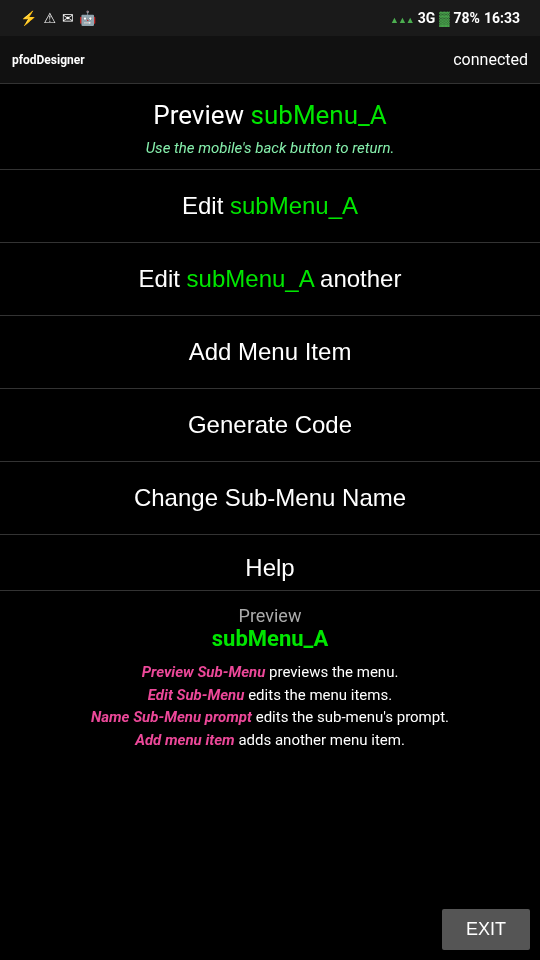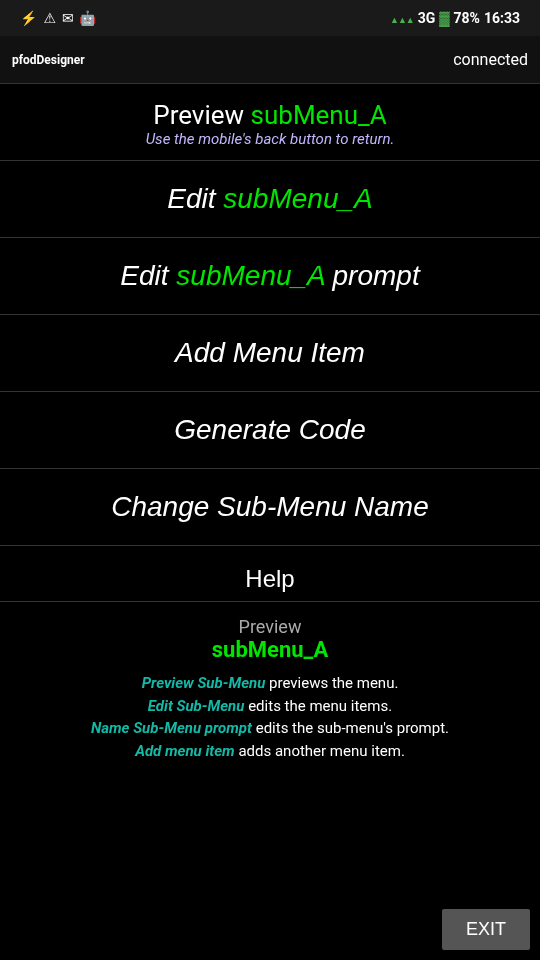--- a/index.html
+++ b/index.html
@@ -67,39 +67,38 @@
     }
     #preview-header .preview-title {
       color: #fff;
       font-size: 26px;
       font-weight: normal;
     }
     #preview-header .preview-title .highlight {
       color: #00e600;
     }
     #preview-header .preview-subtitle {
-      color: #c4b5fd;
+      color: #86efac;
       font-size: 15px;
       font-style: italic;
-      margin-top: 0;
+      margin-top: 9px;
     }
 
     
     .menu-button {
       display: block;
       width: 100%;
       background: #000;
       border: none;
       border-bottom: 1px solid #333;
       color: #fff;
-      font-size: 28px;
+      font-size: 24px;
       padding: 22px 12px;
       text-align: center;
       cursor: pointer;
-      font-style: italic;
     }
     .menu-button .highlight {
       color: #00e600;
     }
 
     
     #help-button {
       display: block;
       width: 100%;
       background: #000;
@@ -137,21 +136,21 @@
       text-align: center;
       margin-bottom: 10px;
     }
     #help-area .help-text {
       color: #fff;
       font-size: 15px;
       line-height: 1.5;
       text-align: center;
     }
     #help-area .help-text .hl-yellow {
-      color: #14b8a6;
+      color: #ec4899;
       font-style: italic;
       font-weight: bold;
     }
 
     
     #exit-area {
       background: #000;
       padding: 6px 10px 10px;
       display: flex;
       justify-content: flex-end;
@@ -203,21 +202,21 @@
     <span>Preview </span><span class="highlight">subMenu_A</span>
   </div>
   <div class="preview-subtitle">Use the mobile's back button to return.</div>
 </div>
 
 <button class="menu-button">
   <span>Edit </span><span class="highlight">subMenu_A</span><span></span>
 </button>
 
 <button class="menu-button">
-  <span>Edit </span><span class="highlight">subMenu_A</span><span> prompt</span>
+  <span>Edit </span><span class="highlight">subMenu_A</span><span> another</span>
 </button>
 
 <button class="menu-button">
   <span>Add Menu Item</span>
 </button>
 
 <button class="menu-button">
   <span>Generate Code</span>
 </button>
 

